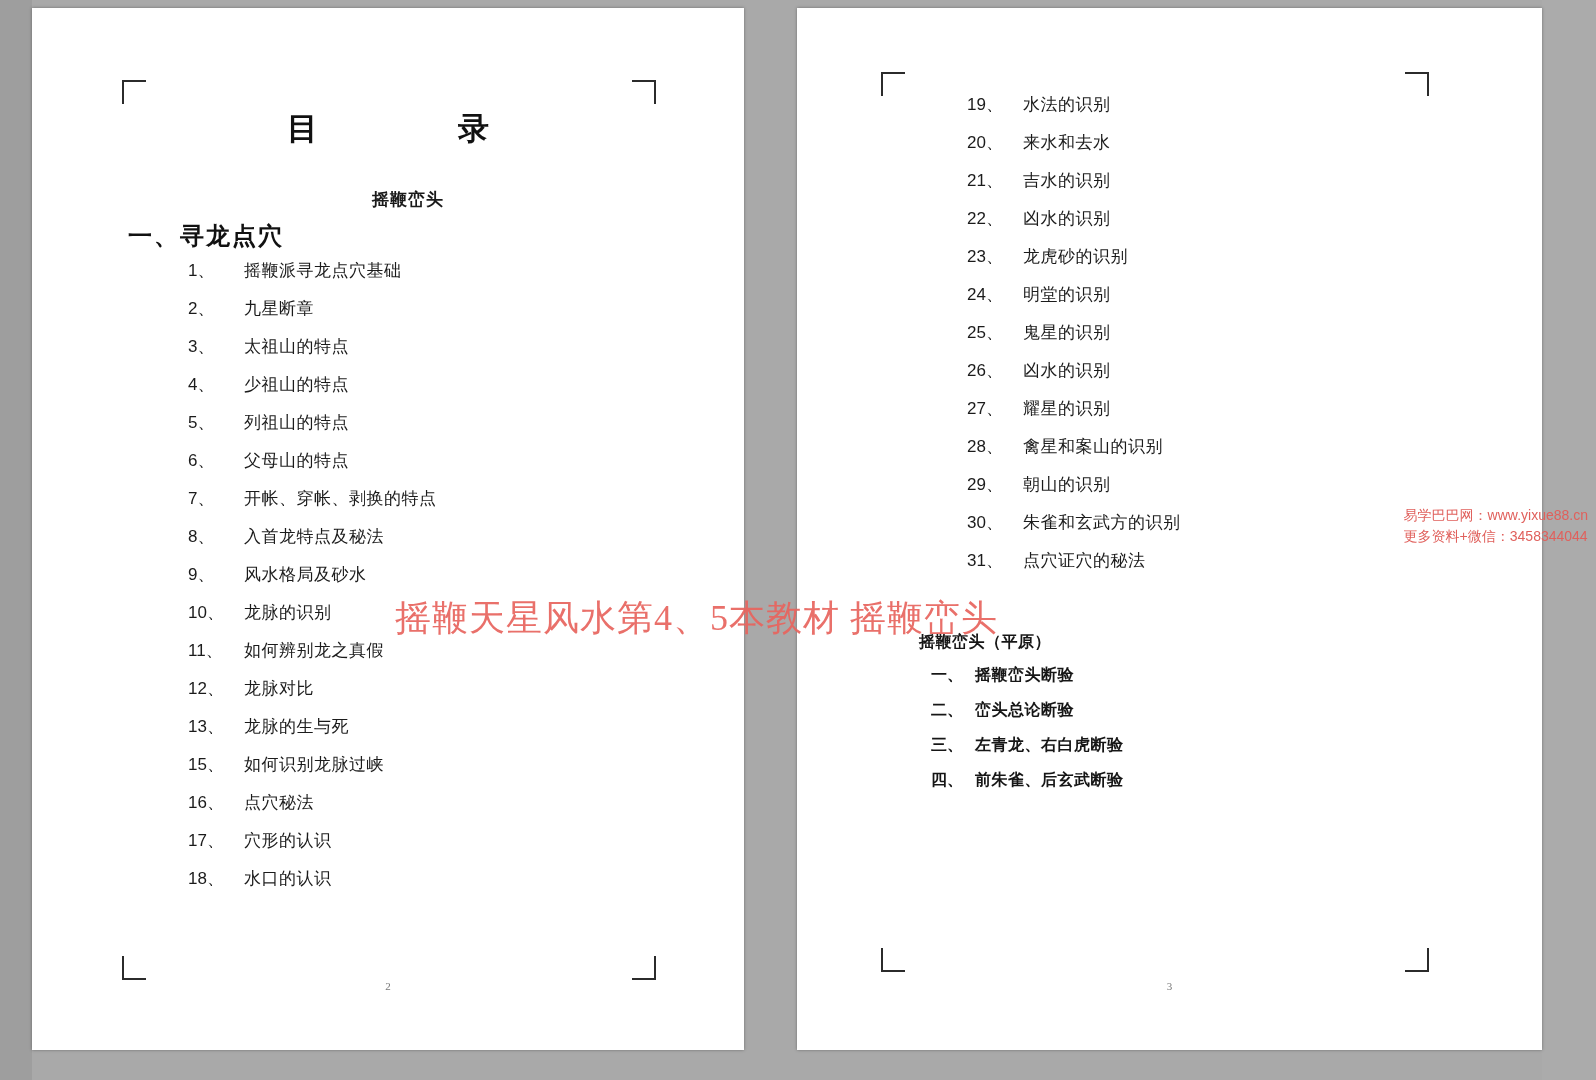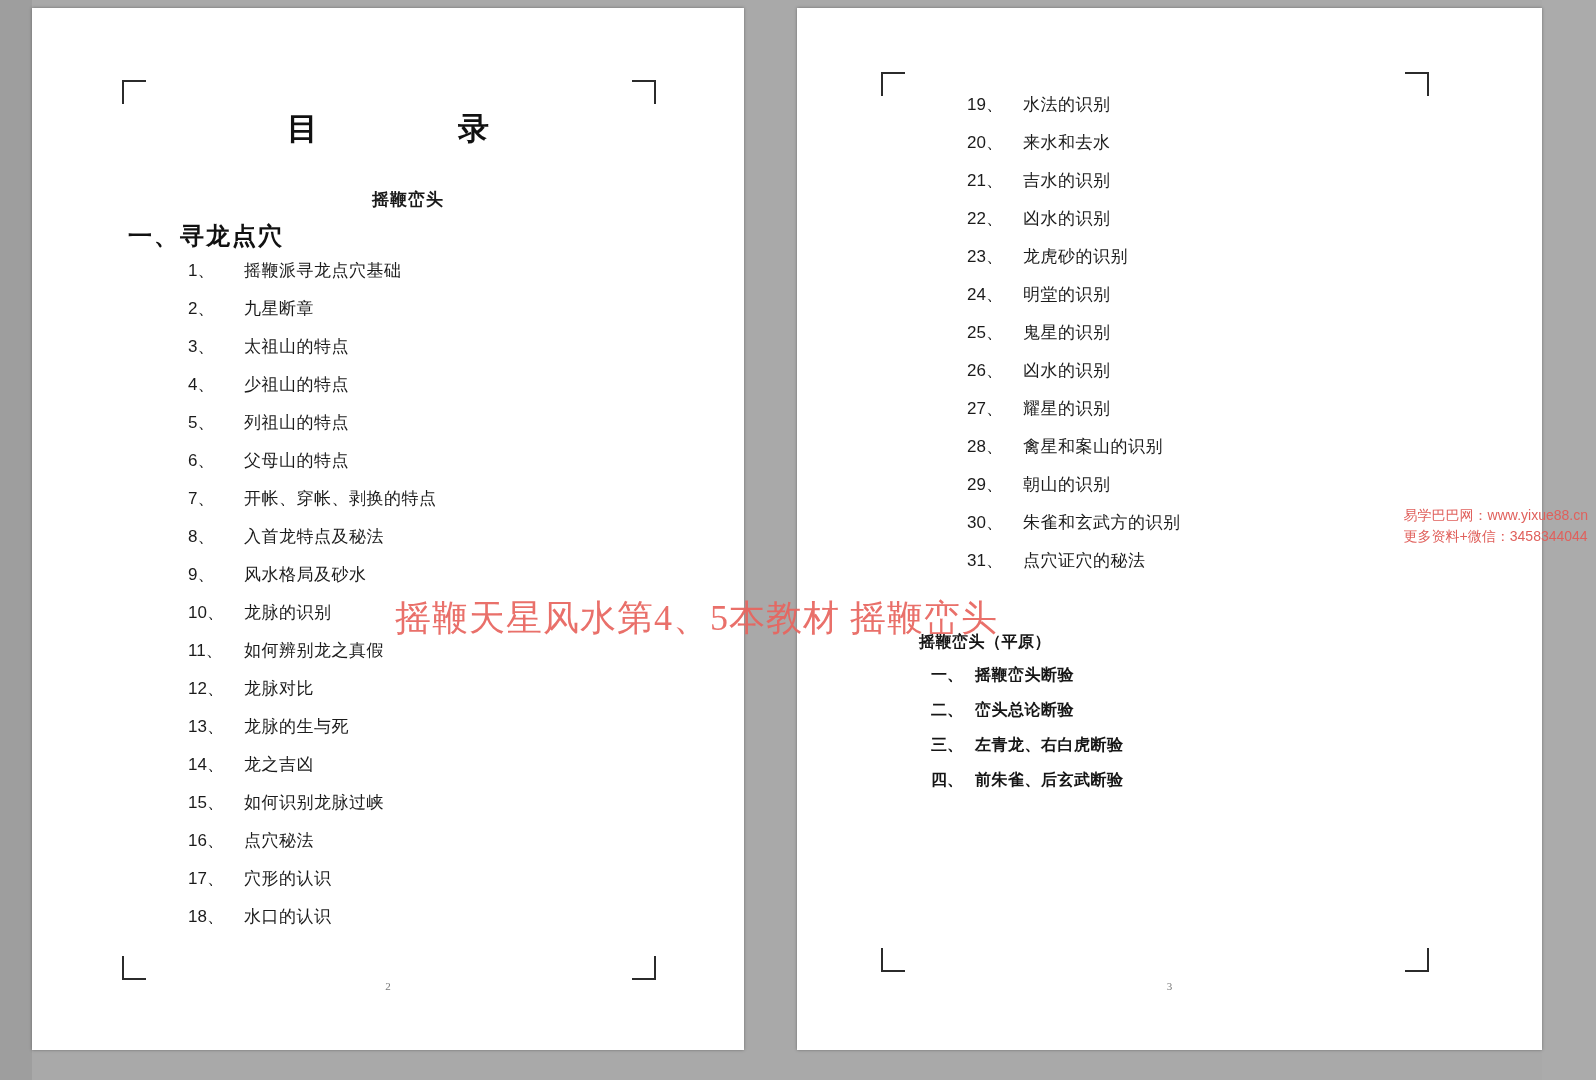--- a/index.html
+++ b/index.html
@@ -248,24 +248,20 @@
       </div>
       <div class="toc-item n-wide">
         <span class="toc-num">12、</span>
         <span class="toc-label">龙脉对比</span>
       </div>
       <div class="toc-item n-wide">
         <span class="toc-num">13、</span>
         <span class="toc-label">龙脉的生与死</span>
       </div>
       <div class="toc-item n-wide">
-        <span class="toc-num">14、</span>
-        <span class="toc-label">龙之吉凶</span>
-      </div>
-      <div class="toc-item n-wide">
         <span class="toc-num">15、</span>
         <span class="toc-label">如何识别龙脉过峡</span>
       </div>
       <div class="toc-item n-wide">
         <span class="toc-num">16、</span>
         <span class="toc-label">点穴秘法</span>
       </div>
       <div class="toc-item n-wide">
         <span class="toc-num">17、</span>
         <span class="toc-label">穴形的认识</span>

